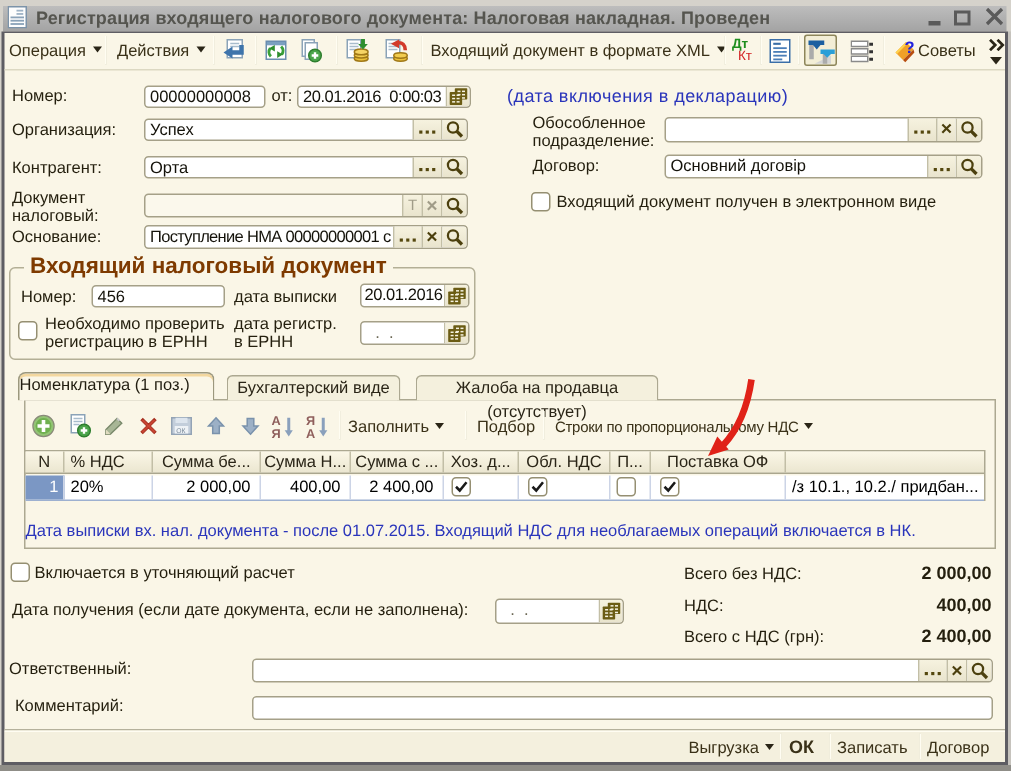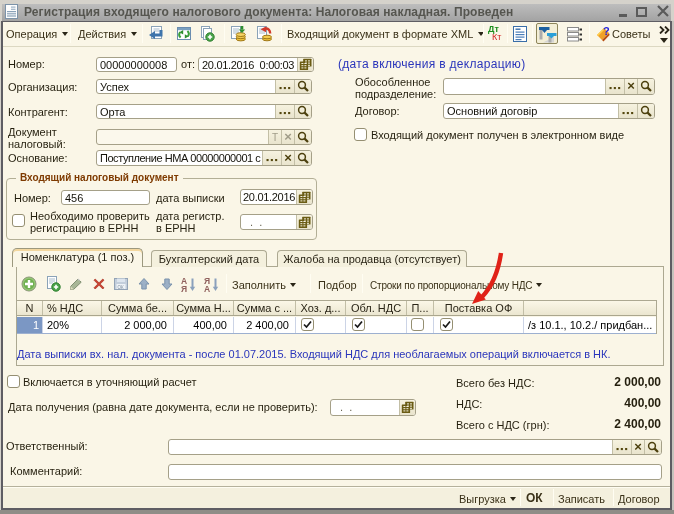--- a/index.html
+++ b/index.html
@@ -303,21 +303,21 @@
             <circle cx="5" cy="5" r="3.4" fill="none" stroke="#4c400e" stroke-width="1.5"></circle>
             <path d="M7.6,7.6 L11,11" stroke="#4c400e" stroke-width="2.2"></path>
           </svg>
         </div>
       </div>
     </div>
 <div class="cb" style="left:354px;top:128px"></div>
 <div class="lb" style="left:371px;top:130px">Входящий документ получен в электронном виде</div>
 
 <div class="ab" style="left:6px;top:178px;width:311px;height:62px;border:1px solid #b3af96;border-radius:4px"></div>
-<div class="ab" style="left:16px;top:172px;background:#faf6e7;padding:0 4px;font-size:10px;line-height:11px;font-weight:bold;color:#7e3a00">Входящий налоговый документ</div>
+<div class="ab" style="left:16px;top:172px;background:#faf6e7;padding:0 4px;font-size:15px;line-height:11px;font-weight:bold;color:#7e3a00">Входящий налоговый документ</div>
 <div class="lb" style="left:14px;top:193px">Номер:</div>
 <div class="fld" style="left:61px;top:190px;width:89px;height:15px">
       <div class="tx">456</div>
     </div>
 <div class="lb" style="left:156px;top:193px">дата выписки</div>
 <div class="fld" style="left:240px;top:189px;width:73px;height:16px">
       <div class="tx" style="left:2px;letter-spacing:-0.3px">20.01.2016</div>
  <div class="bns">
         <div class="fbn cal">
           <svg width="13" height="13" viewBox="0 0 13 13">
@@ -369,23 +369,23 @@
               <rect x="2.4" y="9.4" width="2" height="1"></rect>
               <rect x="5.4" y="9.4" width="2" height="1"></rect>
             </g>
           </svg>
         </div>
       </div>
     </div>
 
 <div class="ab" style="left:16px;top:266px;width:648px;height:100px;border:1px solid #aca891"></div>
 
-<div class="ab" style="left:151px;top:250px;width:116px;height:17px;background:#f4f0dd;border:1px solid #aca891;border-bottom:none;border-radius:4px 4px 0 0;font-size:11px;line-height:16px;text-align:center;color:#2a2517">Бухгалтерский дата</div>
-<div class="ab" style="left:277px;top:250px;width:190px;height:17px;background:#f4f0dd;border:1px solid #aca891;border-bottom:none;border-radius:4px 4px 0 0;font-size:11px;line-height:16px;text-align:center;color:#2a2517">Жалоба на продавца (отсутствует)</div>
-<div class="ab" style="left:12px;top:248px;width:131px;height:19px;background:#faf6e7;border:1px solid #9c987e;border-bottom:none;border-radius:5px 5px 0 0;font-size:11px;line-height:17px;text-align:center;color:#211d10;box-shadow:inset 0 2px 0 #f3d79f">Номенклатура (1 поз.)</div>
+<div class="ab" style="left:151px;top:250px;width:116px;height:17px;background:#f4f0dd;border:1px solid #aca891;border-bottom:none;border-radius:4px 4px 0 0;font-size:11px;line-height:16px;text-align:center;color:#2a2517">Бухгалтерский виде</div>
+<div class="ab" style="left:277px;top:250px;width:162px;height:17px;background:#f4f0dd;border:1px solid #aca891;border-bottom:none;border-radius:4px 4px 0 0;font-size:11px;line-height:16px;text-align:center;color:#2a2517">Жалоба на продавца (отсутствует)</div>
+<div class="ab" style="left:12px;top:248px;width:131px;height:19px;background:#faf6e7;border:1px solid #9c987e;border-bottom:none;border-radius:5px 5px 0 0;font-size:11px;line-height:17px;color:#211d10;box-shadow:inset 0 2px 0 #f3d79f">Номенклатура (1 поз.)</div>
 
 <svg class="ic" style="left:21px;top:276px" viewBox="0 0 16 16">
  <circle cx="8" cy="8" r="7" fill="#6fb04f" stroke="#8a8a7a"></circle>
  <circle cx="8" cy="8" r="6" fill="none" stroke="#9cc87e" stroke-width="1.4" opacity="0.8"></circle>
  <path d="M8,4 L8,12 M4,8 L12,8" stroke="#fff" stroke-width="2.4"></path>
 </svg>
 <svg class="ic" style="left:45px;top:276px" viewBox="0 0 16 16">
  <rect x="2.5" y="0.5" width="9" height="12" fill="#fff" stroke="#8ba3b8"></rect>
  <rect x="4" y="2.5" width="6" height="1" fill="#a8bccc"></rect>
       <rect x="4" y="4.5" width="6" height="1" fill="#a8bccc"></rect>
@@ -460,21 +460,21 @@
 
 <div class="cb" style="left:301px;top:318px"></div>
 <div class="cb" style="left:352px;top:318px"></div>
 <div class="cb" style="left:411px;top:318px"></div>
 <div class="cb" style="left:440px;top:318px"></div>
 
 <div class="lb blu" style="left:17px;top:349px">Дата выписки вх. нал. документа - после 01.07.2015. Входящий НДС для необлагаемых операций включается в НК.</div>
 
 <div class="cb" style="left:7px;top:375px"></div>
 <div class="lb" style="left:23px;top:377px">Включается в уточняющий расчет</div>
-<div class="lb" style="left:8px;top:402px">Дата получения (равна дате документа, если не проверить):</div>
+<div class="lb" style="left:8px;top:402px">Дата получения (если дате документа, если не заполнена):</div>
 <div class="fld" style="left:330px;top:399px;width:86px;height:17px">
       <div class="tx" style="color:#6b6754">&nbsp;&nbsp;.&nbsp;&nbsp;.</div>
  <div class="bns">
         <div class="fbn cal">
           <svg width="13" height="13" viewBox="0 0 13 13">
             <g fill="#6b5c14">
               <rect x="4.2" y="0.8" width="8.3" height="7.6" rx="0.5"></rect>
               <rect x="0.8" y="3.4" width="8.3" height="8.6" rx="0.5"></rect>
             </g>
             <g fill="#f6f3e2">

